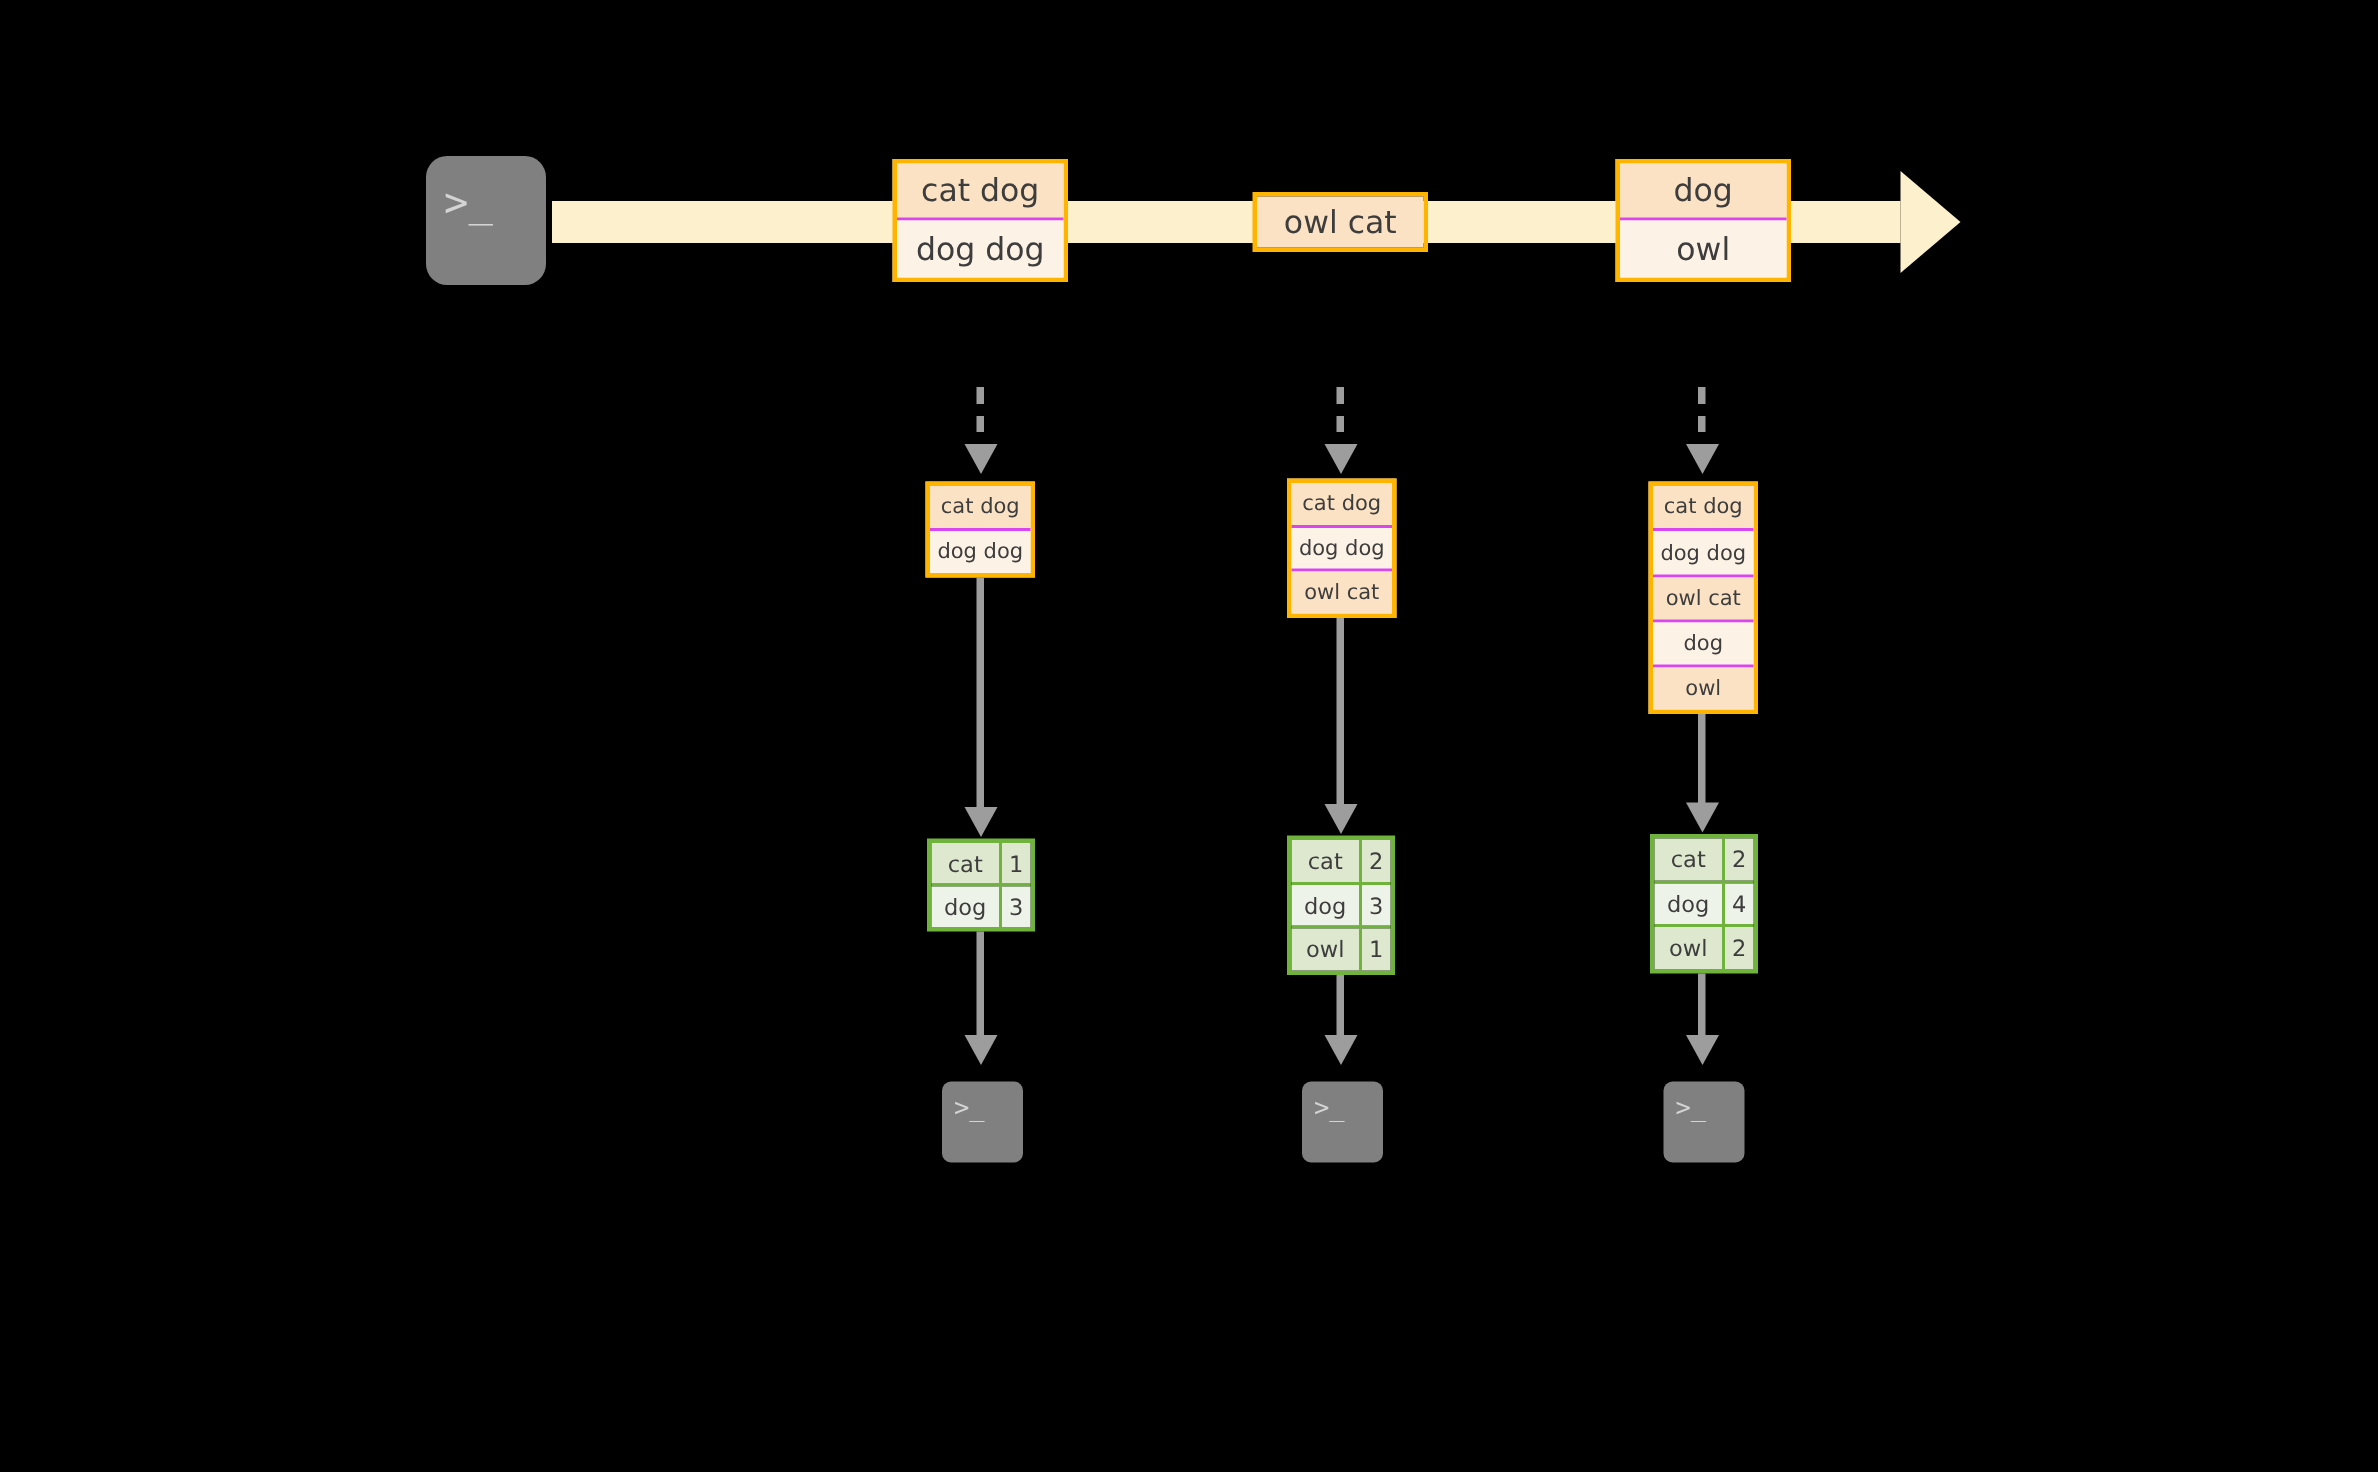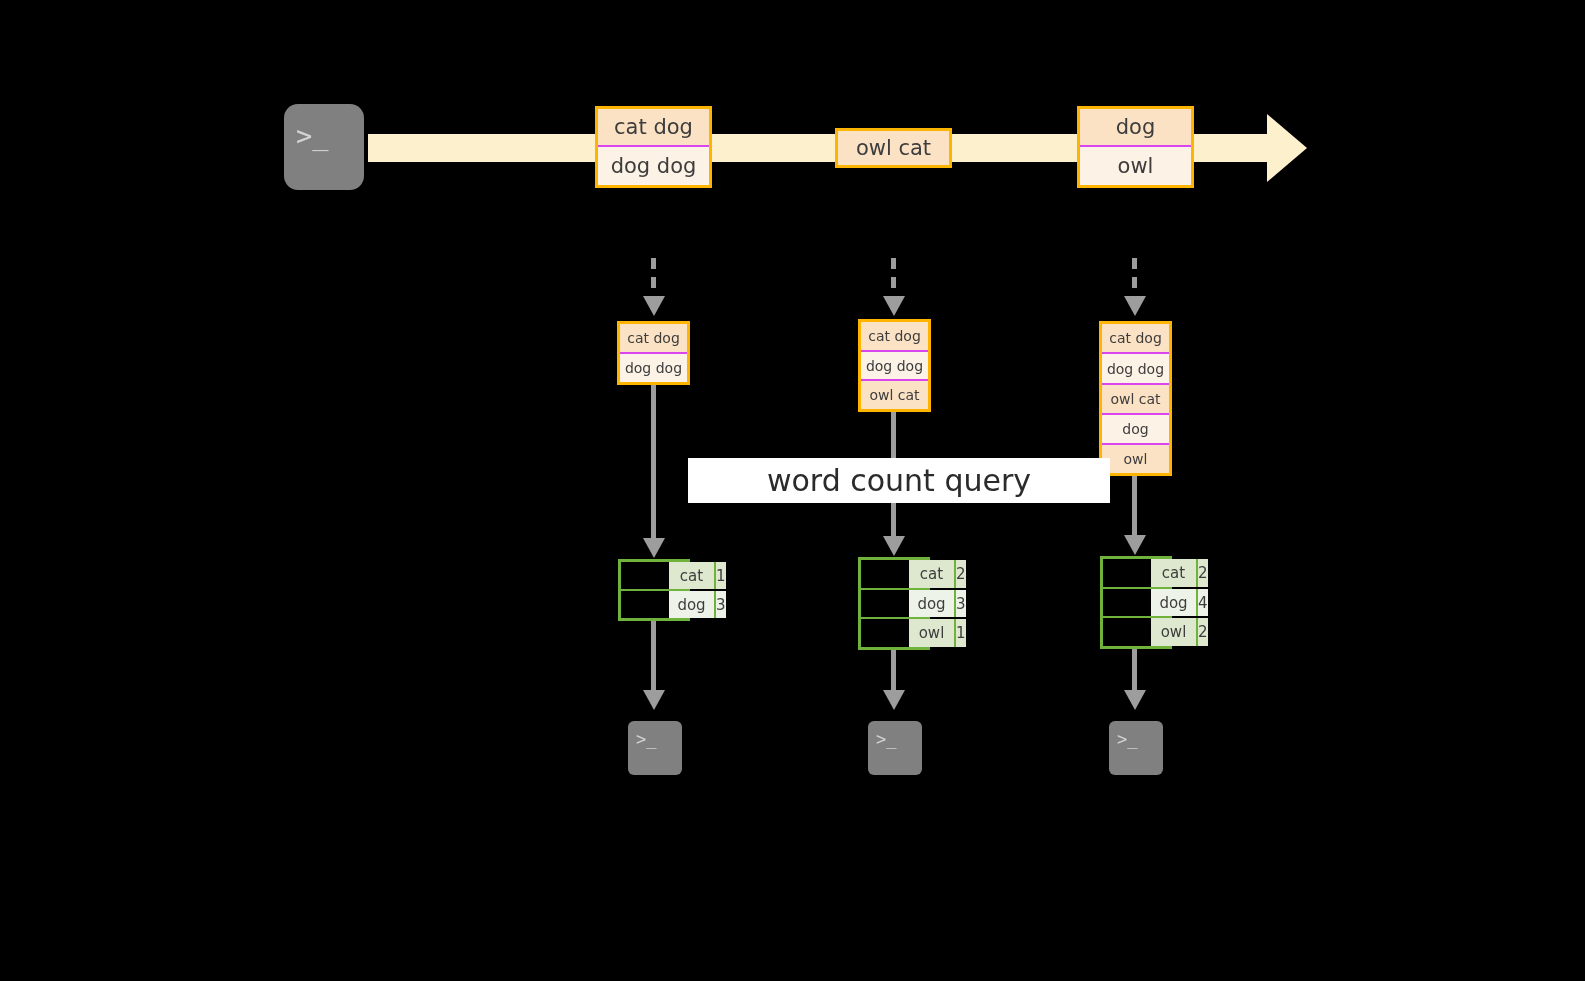--- a/index.html
+++ b/index.html
@@ -84,21 +84,20 @@
     position: absolute;
     box-sizing: border-box;
     border: 3px solid #6fb23c;
     display: flex;
     flex-direction: column;
   }
   .res-row {
     display: flex;
     flex: 1 1 auto;
     border-bottom: 2px solid #6fb23c;
-    padding-left: 48px;
   }
   .res-row:last-child { border-bottom: none; }
   .res-word, .res-count {
     box-sizing: border-box;
     display: flex;
     align-items: center;
     justify-content: center;
     color: #3d3d3d;
     white-space: nowrap;
   }
@@ -262,17 +261,14 @@
   </div>
 
   <div class="conn" style="left:1132px; top:649px; height:44px;"></div>
   <div class="arrowhead" style="left:1124px; top:690px;"></div>
 
   <div class="terminal small" style="left:1101px; top:713px; width:70px; height:70px;">
     <div class="hatch"></div>
     <span class="glyph" style="left:8px; top:10px; font-size:17px;">&gt;_</span>
   </div>
 
-  <div class="banner" style="left:688px; top:458px; width:422px; height:45px; font-size:30px;">
-    <span>word count query</span>
-  </div>
 
 </div>
 
 </body></html>

